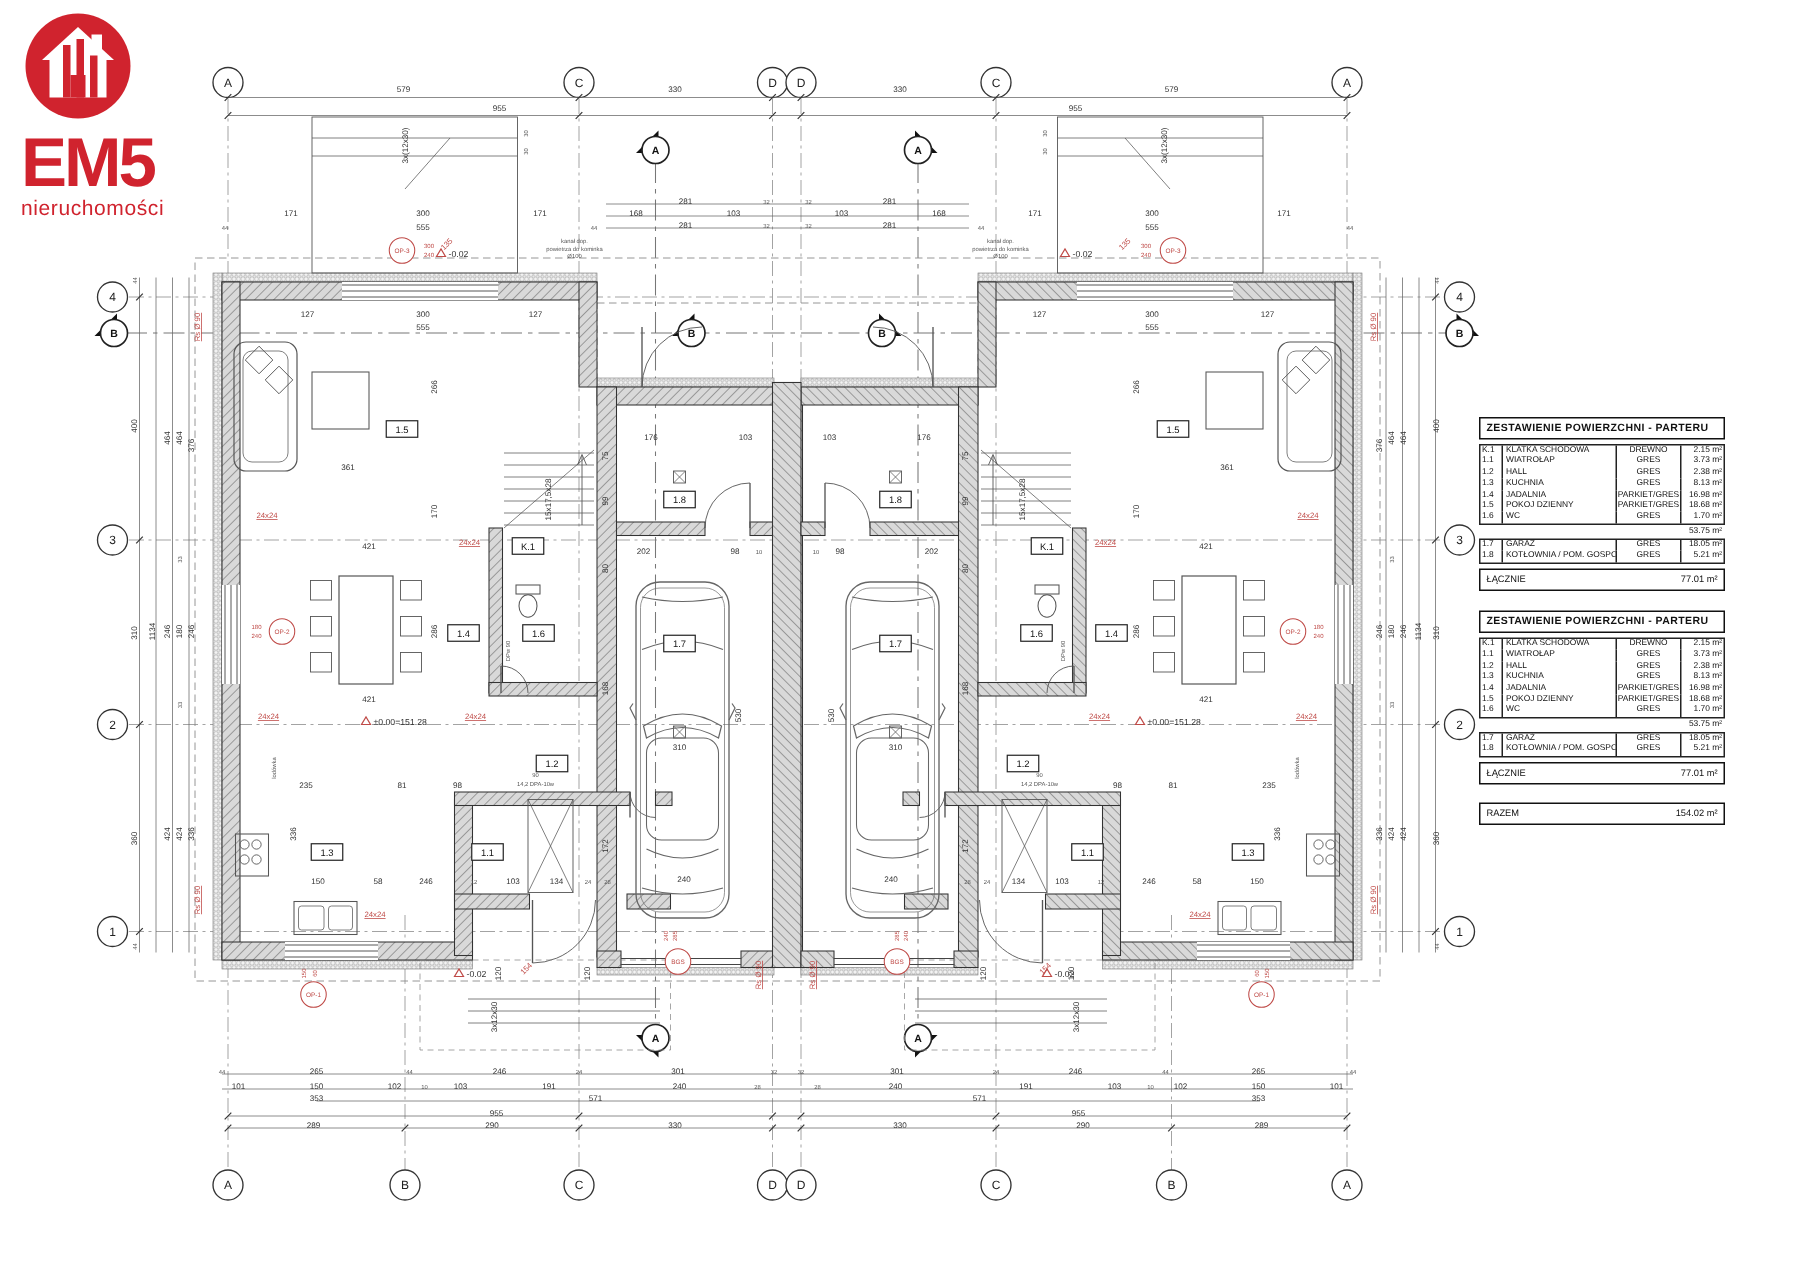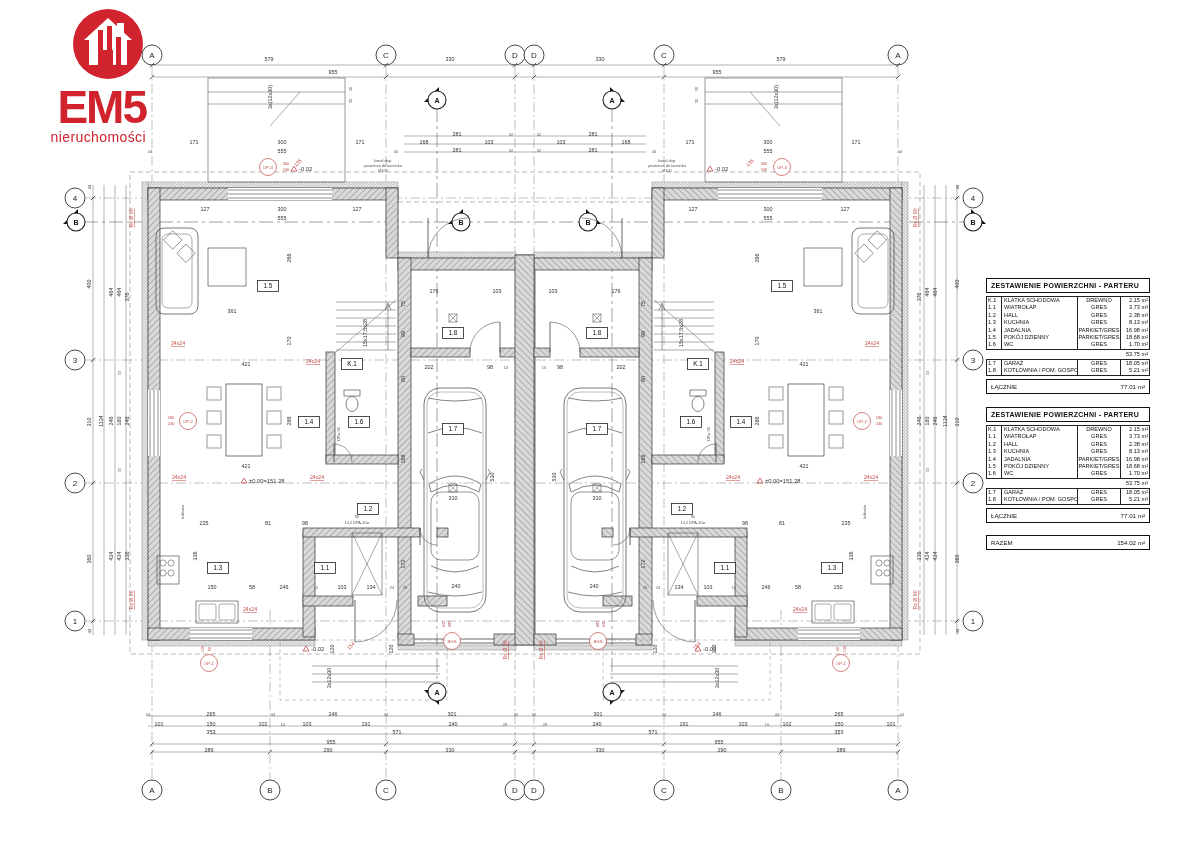--- a/index.html
+++ b/index.html
@@ -1,19 +1,19 @@
 <!DOCTYPE html>
 <html><head>
 <meta charset="utf-8">
 <style>
   html,body{margin:0;padding:0;background:#fff}
   body{width:1200px;height:848px;overflow:hidden;font-family:"Liberation Sans",sans-serif}
   #stage{position:relative;width:1200px;height:848px;background:#fff}
   #plan{position:absolute;left:0;top:0}
-  .logo{position:absolute;left:14px;top:6px;width:132px;text-align:right;color:#d0232e}
+  .logo{position:absolute;left:14px;top:6px;width:132px;text-align:left;color:#d0232e}
   .logo-title{font-size:46px;font-weight:bold;letter-spacing:-2px;line-height:38px;margin-top:2px}
   .logo-sub{font-size:14px;letter-spacing:.4px;margin-top:3px}
   .atable{position:absolute;left:986px;width:164px;color:#111}
   .at-title{border:1.4px solid #111;font-size:7px;font-weight:bold;padding:3px 4px;letter-spacing:.3px;margin-bottom:3px;background:#fff}
   .at-block{border:1px solid #222}
   .at-row{display:flex;font-size:5.6px;line-height:7.4px;white-space:nowrap}
   .at-c0{width:13px;border-right:.7px solid #222;padding-left:1px;flex:none}
   .at-c1{flex:1;border-right:.7px solid #222;padding-left:2px;overflow:hidden}
   .at-c2{width:42px;border-right:.7px solid #222;text-align:center;flex:none}
   .at-c3{width:27px;text-align:right;padding-right:1px;flex:none}

